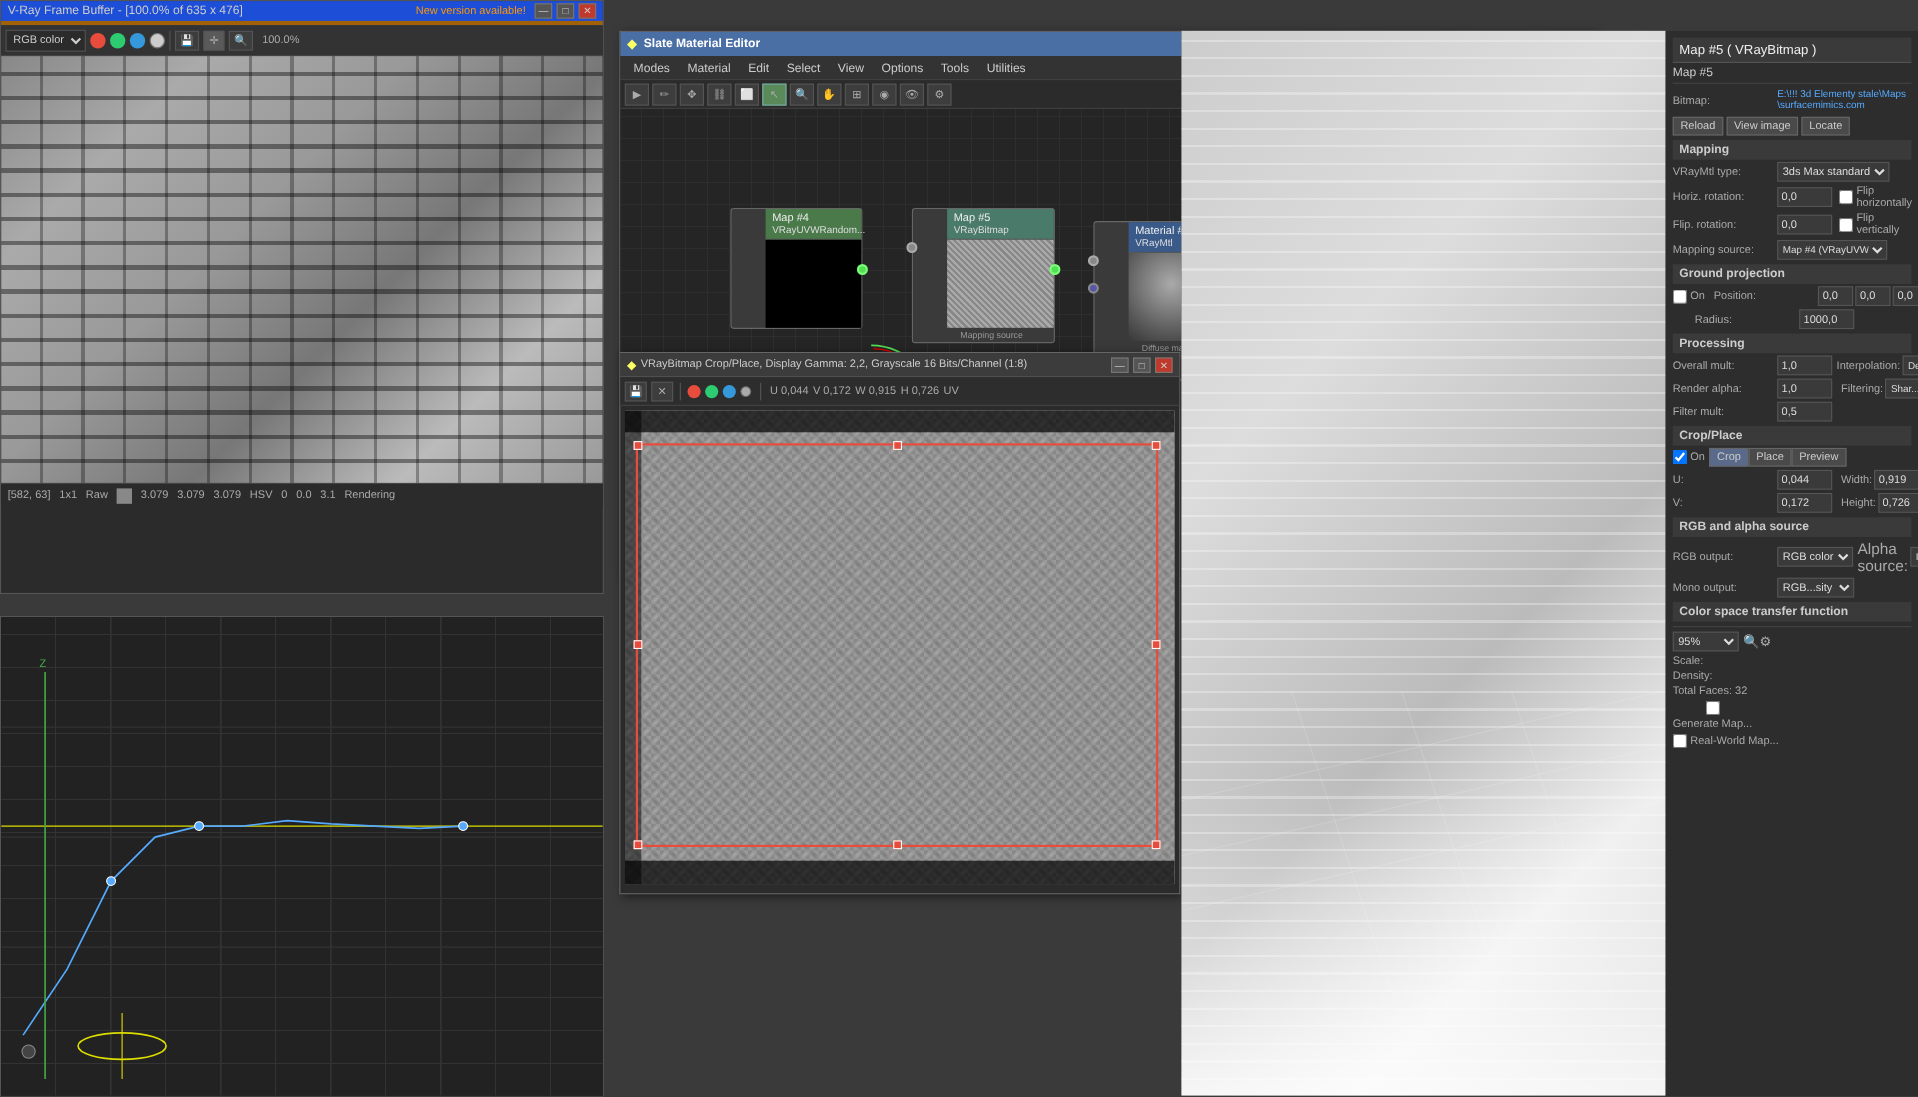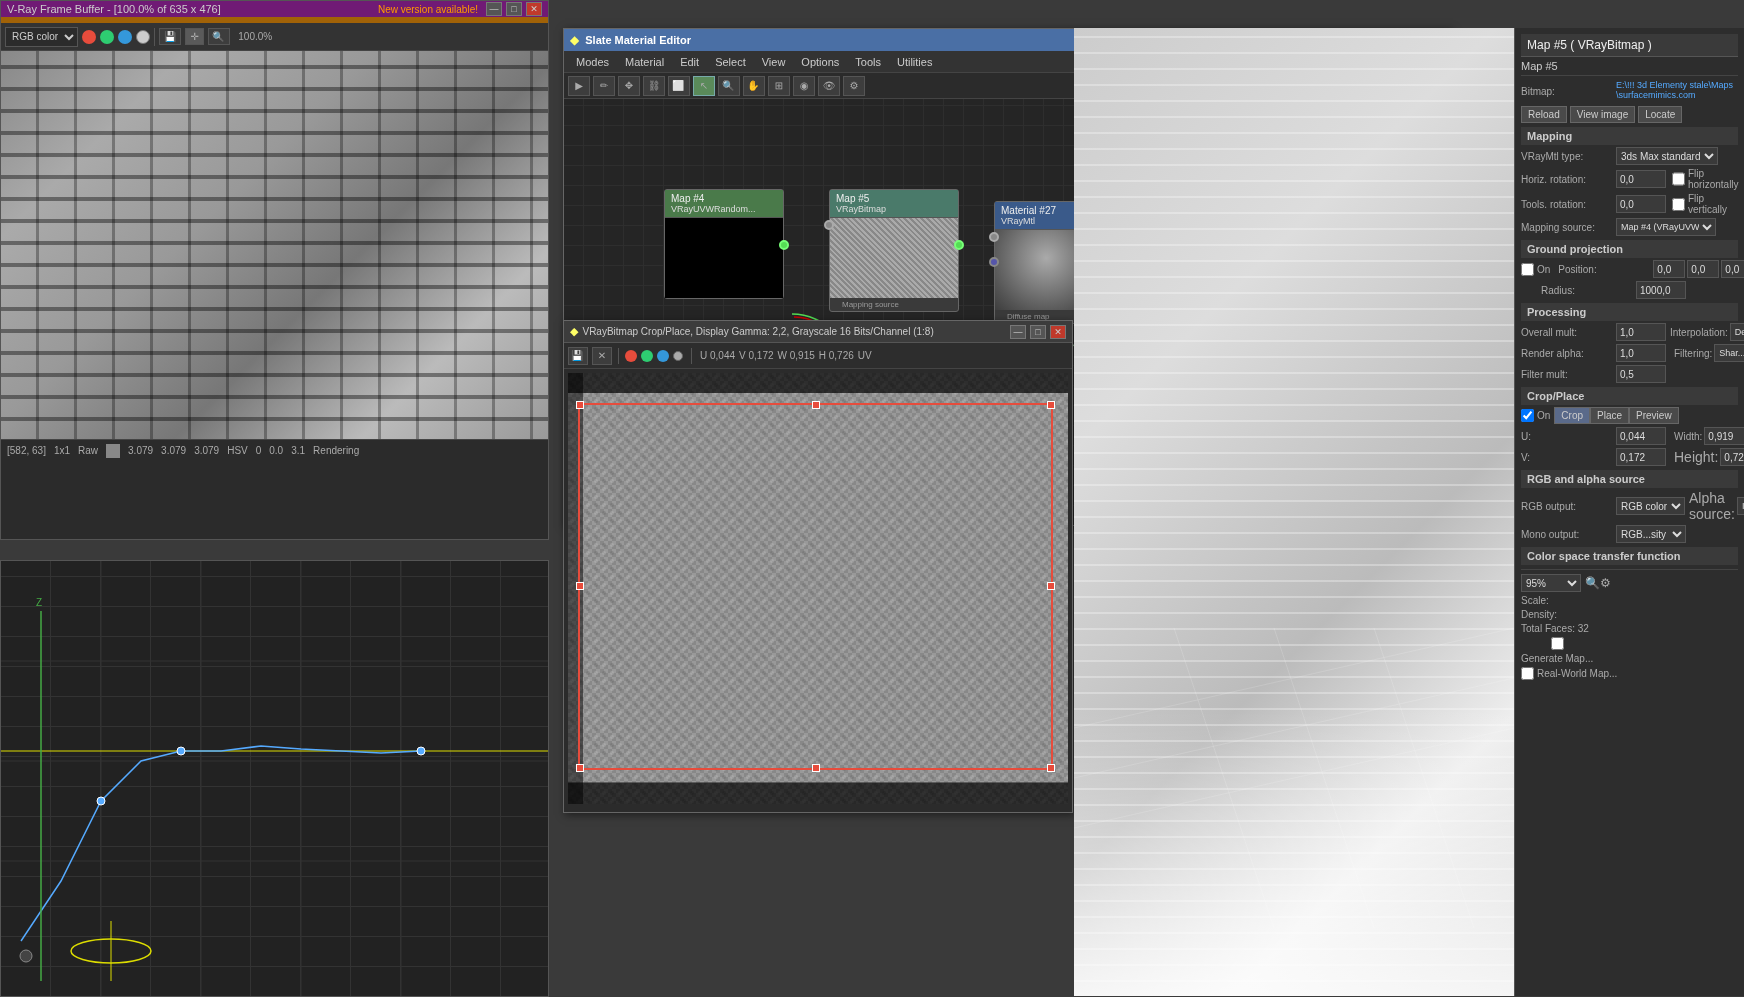--- a/index.html
+++ b/index.html
@@ -7,27 +7,27 @@
 
     
     .vray-frame-buffer {
       position: absolute;
       left: 0; top: 0;
       width: 549px; height: 540px;
       background: #2b2b2b;
       border: 1px solid #555;
     }
     .window-titlebar {
-      background: #701a75;
+      background: #1d4ed8;
       height: 22px;
       display: flex;
       align-items: center;
       justify-content: space-between;
       padding: 0 6px;
-      border-bottom: 6px solid #a16207;
+      border-bottom: 4px solid #a16207;
     }
     .window-titlebar .title { color: #ccc; font-size: 11px; }
     .window-controls { display: flex; gap: 4px; }
     .win-btn { width: 16px; height: 14px; background: #555; border: 1px solid #777; font-size: 9px; display: flex; align-items: center; justify-content: center; cursor: pointer; color: #ccc; }
     .win-btn.close { background: #c0392b; }
     
     .vfb-toolbar {
       background: #333;
       height: 28px;
       display: flex;
@@ -160,20 +160,21 @@
     }
 
     
     .node-card {
       position: absolute;
       width: 120px;
       background: #3a3a3a;
       border: 1px solid #666;
       border-radius: 3px;
       overflow: visible;
+      padding-left: 31px;
     }
     .node-header {
       padding: 3px 6px;
       font-size: 10px;
       color: #eee;
       border-bottom: 1px solid #555;
       background: #4a7a4a;
     }
     .node-header.blue { background: #3a5a8a; }
     .node-preview {
@@ -658,21 +659,21 @@
   </div>
   <div class="prop-row">
     <span class="prop-label">Horiz. rotation:</span>
     <input class="prop-input-sm" type="text" value="0,0" style="">
     <label style="margin-left:6px;font-size:10px;color:#aaa;display:flex;gap:3px;cursor:pointer;">
       <input type="checkbox" style="">
       <span>Flip horizontally</span>
     </label>
   </div>
   <div class="prop-row">
-    <span class="prop-label">Tools. rotation:</span>
+    <span class="prop-label">Flip. rotation:</span>
     <input class="prop-input-sm" type="text" value="0,0" style="">
     <label style="margin-left:6px;font-size:10px;color:#aaa;display:flex;align-items:center;gap:3px;cursor:pointer;">
       <input type="checkbox" style="">
       <span>Flip vertically</span>
     </label>
   </div>
   <div class="prop-row">
     <span class="prop-label">Mapping source:</span>
     <select class="prop-dropdown" style="width:100px;font-size:9px;">
       <option>Map #4  (VRayUVWRandomizer...</option>
@@ -729,21 +730,21 @@
   </div>
   <div class="prop-row">
     <span class="prop-label">U:</span>
     <input class="prop-input-sm" type="text" value="0,044" style="">
     <span style="margin-left:8px;font-size:10px;color:#aaa;">Width:</span>
     <input class="prop-input-sm" type="text" value="0,919" style="margin-left: 2px;">
   </div>
   <div class="prop-row">
     <span class="prop-label">V:</span>
     <input class="prop-input-sm" type="text" value="0,172" style="">
-    <span style="margin-left:8px;font-size:14px;color:#aaa;text-align:right;">Height:</span>
+    <span style="margin-left:8px;font-size:10px;color:#aaa;text-align:right;">Height:</span>
     <input class="prop-input-sm" type="text" value="0,726" style="margin-left: 2px;">
   </div>
 
   <div class="section-header">RGB and alpha source</div>
   <div class="prop-row">
     <span class="prop-label">RGB output:</span>
     <select class="prop-dropdown" style="width:70px;">
       <option>RGB color</option>
     </select>
     <span style="margin-left:4px;font-size:14px;color:#aaa;">Alpha source:</span>

